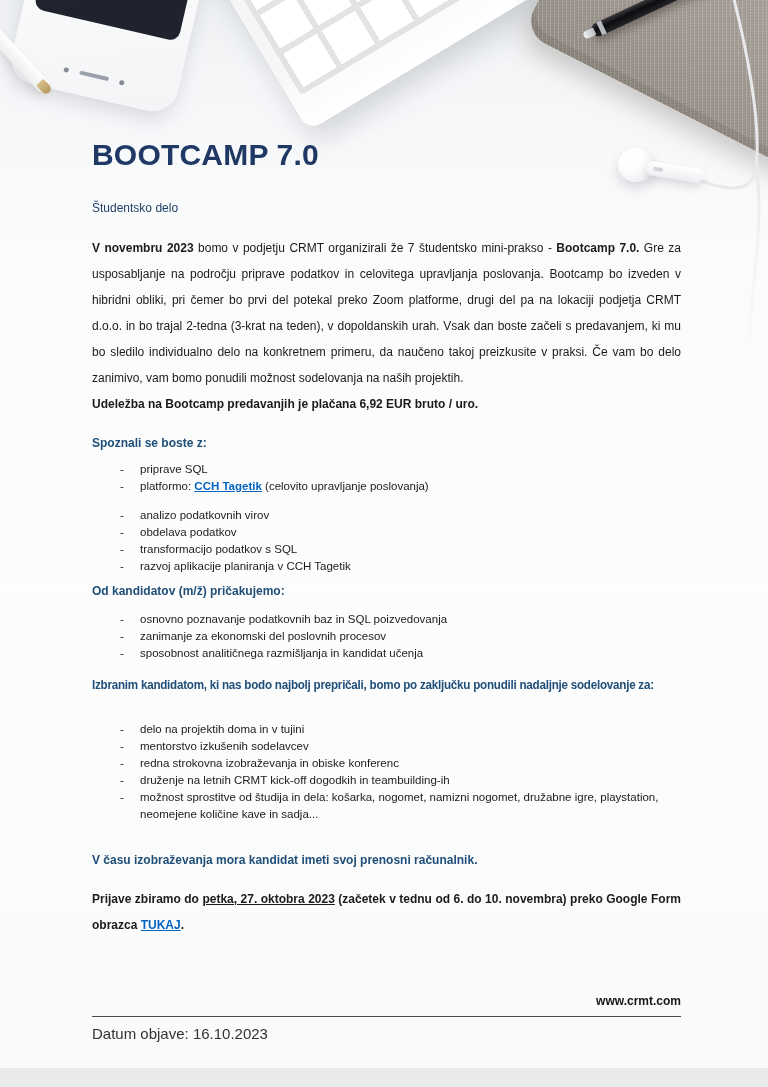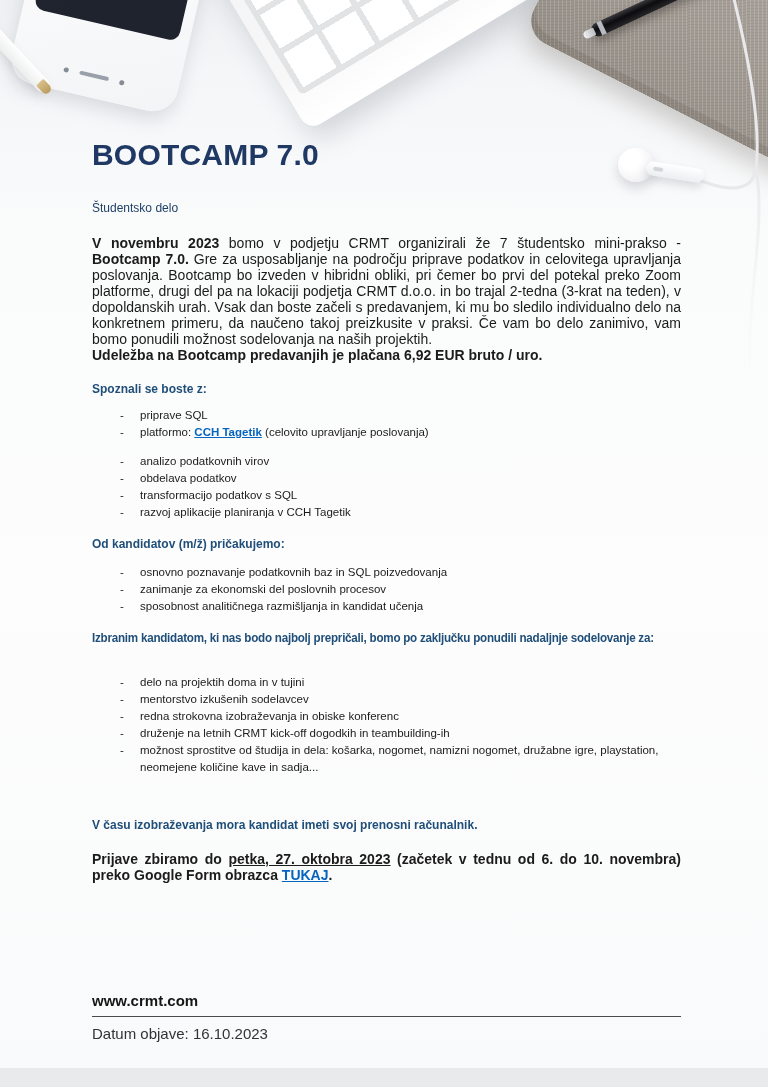--- a/index.html
+++ b/index.html
@@ -110,52 +110,52 @@
   }
 
   
   .content{ position:absolute; left:92px; top:138px; width:589px; z-index:10; }
 
   h1.title{
     font-size:30px; line-height:34px; font-weight:bold; color:#1f3864; letter-spacing:.2px;
   }
   .subtitle{ margin-top:26px; font-size:12px; line-height:20px; color:#1f4066; }
 
-  p.body{ font-size:14px; line-height:16px; color:#1b1b1b; text-align:justify; }
+  p.body{ font-size:12px; line-height:26px; color:#1b1b1b; text-align:justify; }
   .intro{ margin-top:17px; }
   .pay{ font-weight:bold; text-align:left; }
 
   h2.sec{
     font-size:12px; line-height:18px; font-weight:bold; color:#1f4e79;
   }
   .sec-learn{ margin-top:17px; }
   .sec-build{ margin-top:17px; }
-  .sec-expect{ margin-top:14px; }
+  .sec-expect{ margin-top:7px; }
   .sec-offer{
     margin-top:14px; white-space:nowrap; font-size:11.2px; letter-spacing:-.25px;
     transform:scaleX(.97); transform-origin:left center;
   }
-  .sec-laptop{ margin-top:40px; }
+  .sec-laptop{ margin-top:28px; }
 
   ul.list{ list-style:none; font-size:11.5px; line-height:17px; }
   .list-learn{ margin-top:9px; }
   .list-build{ margin-top:12px; }
   .list-expect{ margin-top:11px; }
   .list-offer{ margin-top:27px; }
   ul.list li{ display:flex; }
   .dash{ width:20px; margin-left:28px; flex:0 0 auto; }
   .li-txt{ flex:1; }
 
   a.link{ color:#0563c1; text-decoration:underline; font-weight:bold; cursor:pointer; }
   .u{ text-decoration:underline; }
 
   .apply{ margin-top:17px; font-weight:bold; text-align:left; }
 
   .footer{ position:absolute; left:92px; top:992px; width:589px; z-index:10; }
-  .website{ text-align:left; font-size:15px; font-weight:bold; color:#161616; line-height:18px; }
+  .website{ text-align:right; font-size:12px; font-weight:bold; color:#161616; line-height:18px; }
   .footer hr{ border:none; border-top:1.5px solid #4a4a4a; margin-top:6px; }
   .published{ margin-top:8px; font-size:15px; color:#333333; }
 </style>
 </head>
 <body>
 
 <div class="page">
 
   <div class="hero">
 

